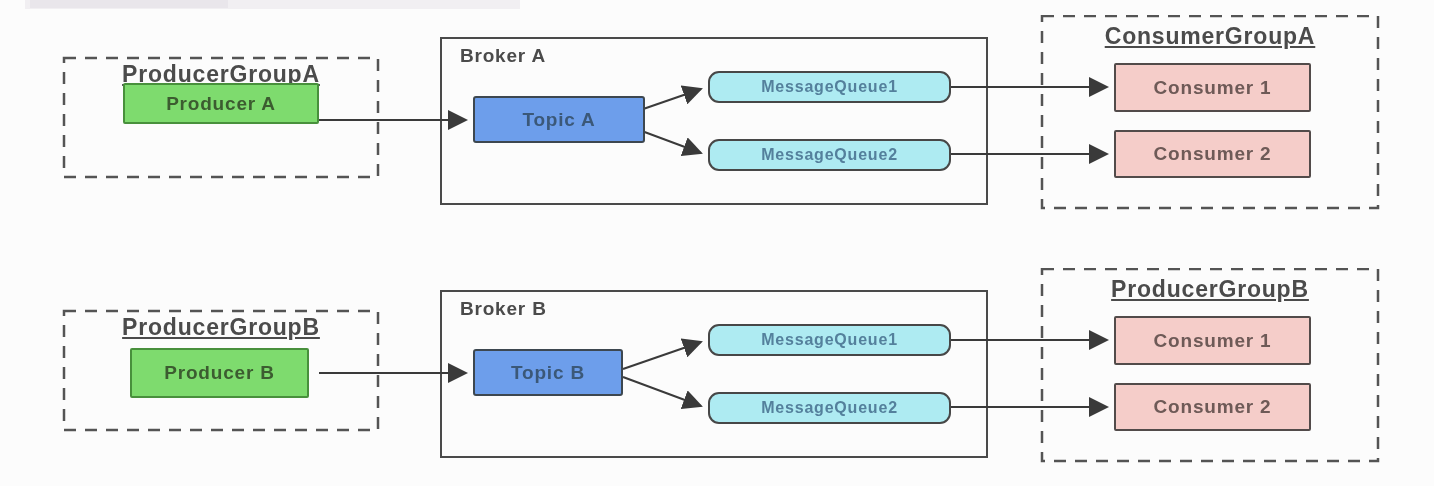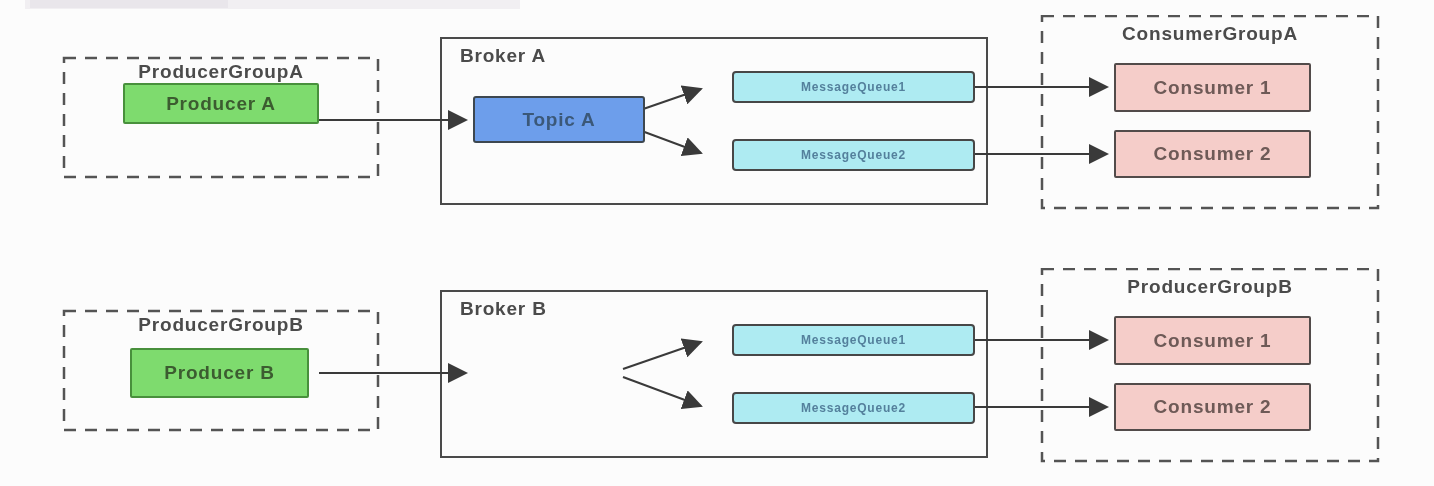--- a/index.html
+++ b/index.html
@@ -34,25 +34,26 @@
     stroke: var(--broker-border, #4a4a4a);
     stroke-width: 2;
   }
   .wires line {
     stroke: var(--line, #3a3a3a);
     stroke-width: 2;
   }
   .group-label {
     position: absolute;
     text-align: center;
-    font-size: 19px;
+    font-size: 23px;
     font-weight: 600;
     letter-spacing: 0.8px;
     color: var(--label-text, #4b4b4b);
     white-space: nowrap;
+    text-decoration: underline;
   }
   .broker-label {
     position: absolute;
     font-size: 19px;
     font-weight: 600;
     letter-spacing: 0.8px;
     color: var(--label-text, #4b4b4b);
     white-space: nowrap;
   }
   .node {
@@ -76,23 +77,22 @@
     background: var(--topic-fill, #6d9eeb);
     border: 2px solid var(--topic-border, #3d4750);
     color: var(--topic-text, #3b5878);
     font-size: 19px;
     border-radius: 3px;
   }
   .node.queue {
     background: var(--queue-fill, #aeebf2);
     border: 2px solid var(--queue-border, #474747);
     color: var(--queue-text, #54809c);
-    font-size: 12px;
-    border-radius: 4px;
-    margin-left: 24px;
+    font-size: 16px;
+    border-radius: 11px;
   }
   .node.consumer {
     background: var(--consumer-fill, #f5cdc9);
     border: 2px solid var(--consumer-border, #524b4a);
     color: var(--consumer-text, #6e5a57);
     font-size: 19px;
     border-radius: 2px;
   }
   .watermark {
     position: absolute;
@@ -155,20 +155,21 @@
       <line x1="623" y1="101" x2="701" y2="74" marker-end="url(#arrow-b)"></line>
       <line x1="623" y1="109" x2="701" y2="138" marker-end="url(#arrow-b)"></line>
       <line x1="951" y1="72" x2="1107" y2="72" marker-end="url(#arrow-b)"></line>
       <line x1="951" y1="139" x2="1107" y2="139" marker-end="url(#arrow-b)"></line>
     </svg>
 
     <div class="group-label" style="left:64px;width:314px;top:46px">ProducerGroupB</div>
     <div class="node producer" style="left:130px;top:80px;width:179px;height:50px">Producer B</div>
 
     <div class="broker-label" style="left:460px;top:30px">Broker B</div>
+    <div class="node topic" style="left:473px;top:81px;width:150px;height:47px">Topic B</div>
     <div class="node queue" style="left:708px;top:56px;width:243px;height:32px">MessageQueue1</div>
     <div class="node queue" style="left:708px;top:124px;width:243px;height:32px">MessageQueue2</div>
 
     <div class="group-label" style="left:1042px;width:336px;top:8px">ProducerGroupB</div>
     <div class="node consumer" style="left:1114px;top:48px;width:197px;height:49px">Consumer 1</div>
     <div class="node consumer" style="left:1114px;top:115px;width:197px;height:48px">Consumer 2</div>
   </div>
 
 </div>
 

